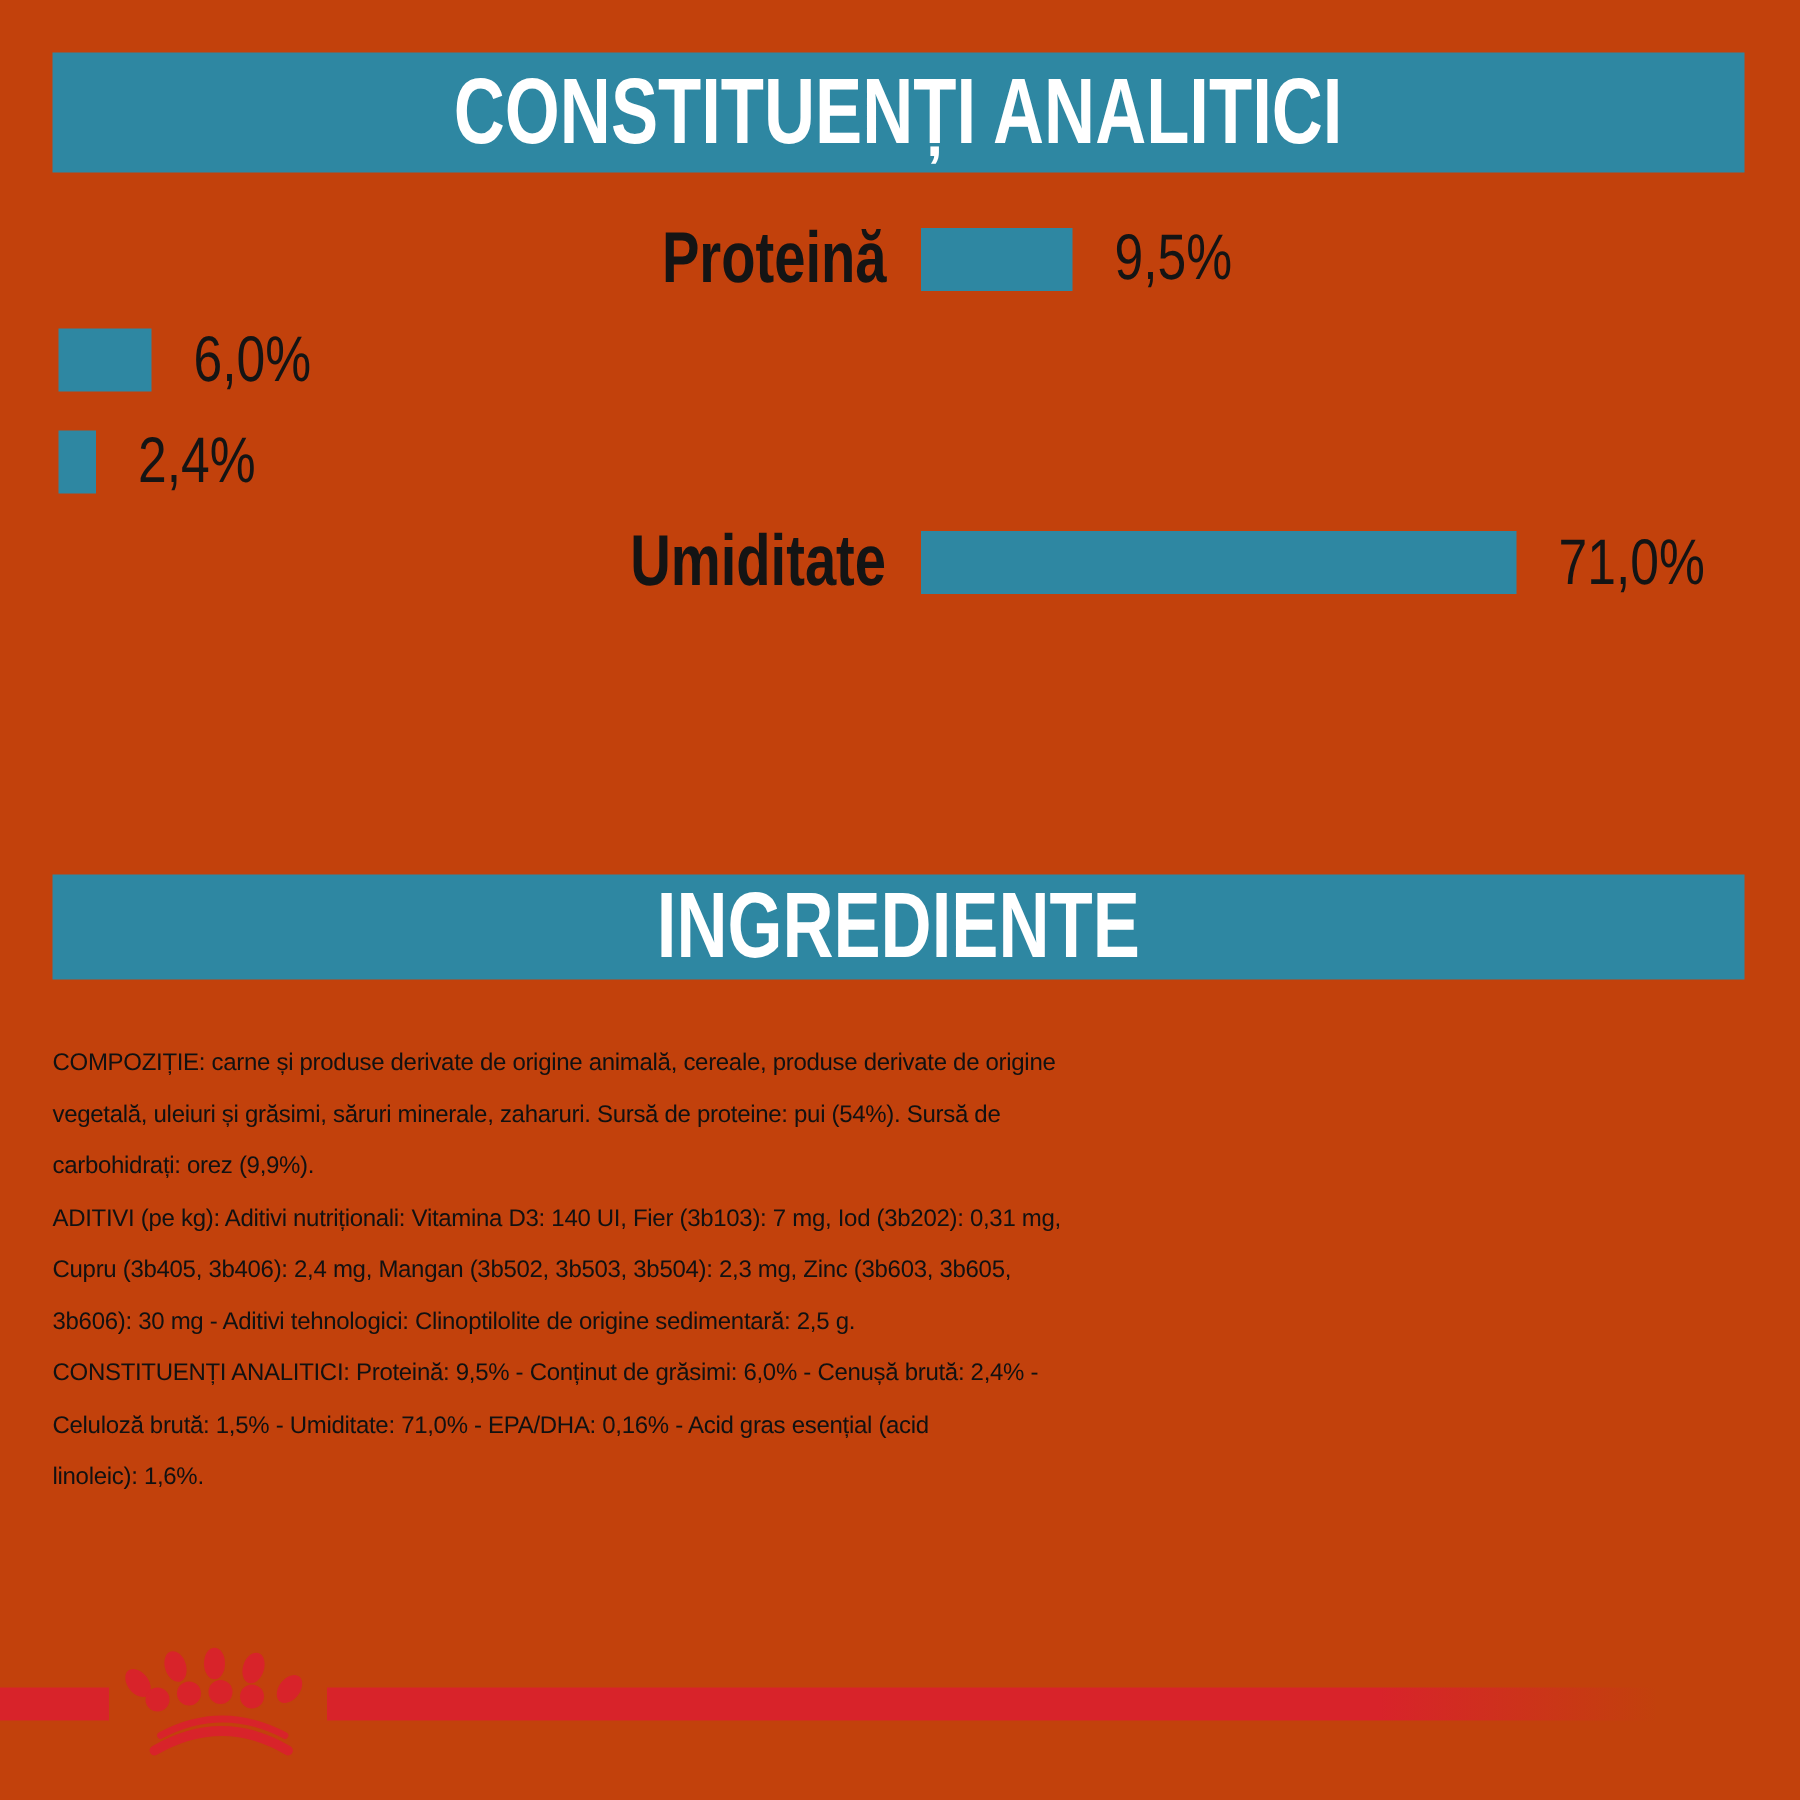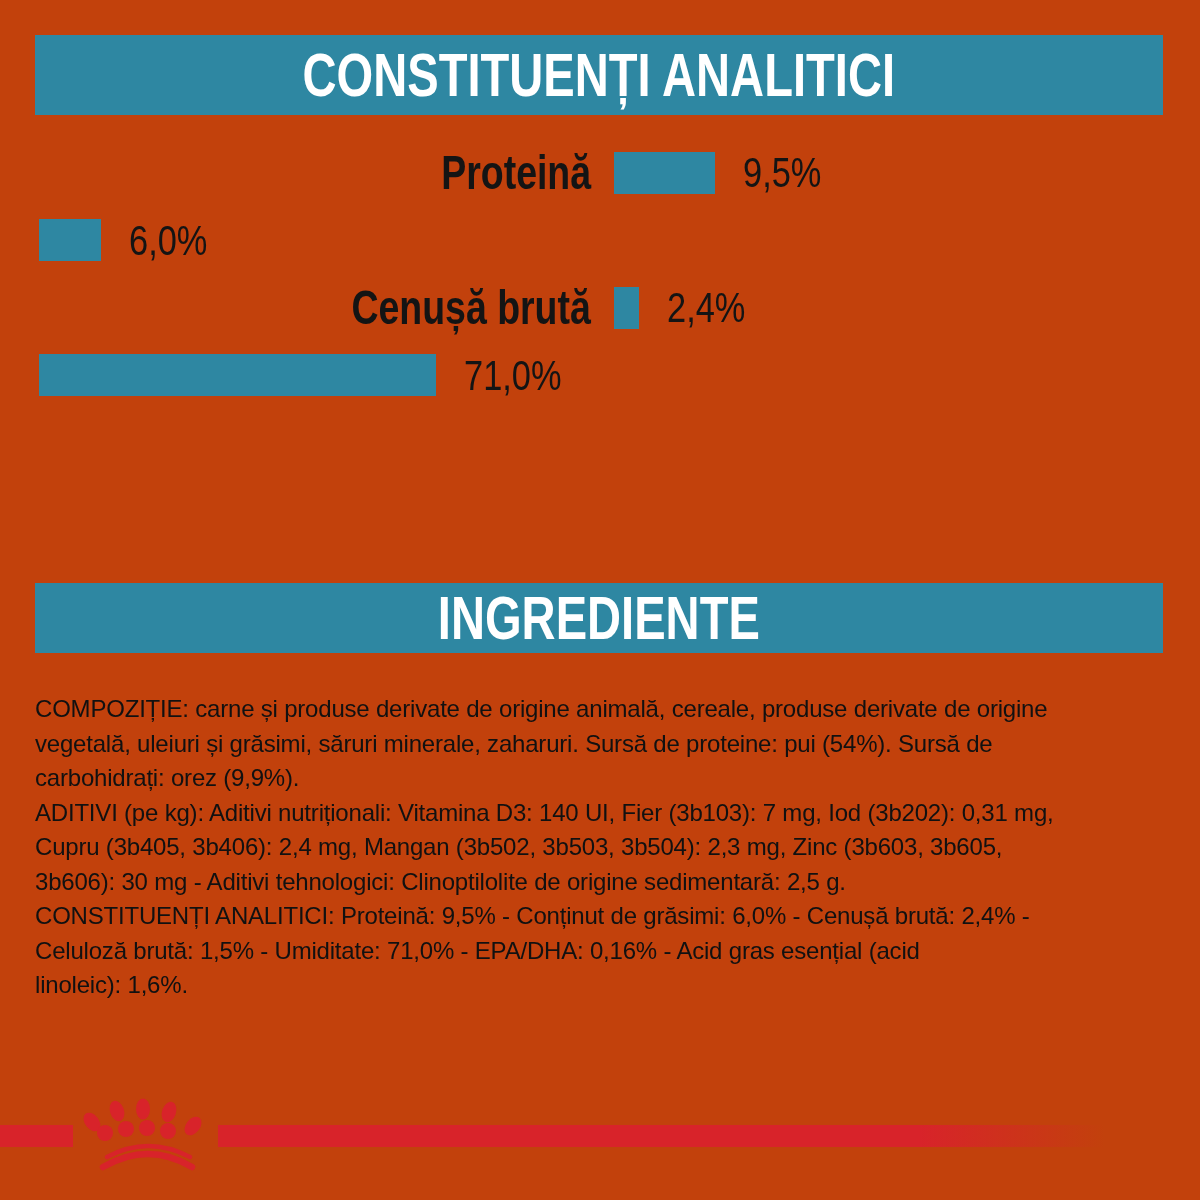--- a/index.html
+++ b/index.html
@@ -43,21 +43,21 @@
     margin-left:28px;font-weight:normal;font-size:43px;line-height:1;color:var(--ink);
     white-space:nowrap;
   }
   .chart-value .inner{
     display:inline-block;transform:scaleX(0.80);transform-origin:left center;
   }
 
   
   .body-text{
     position:absolute;left:35px;top:692px;width:1135px;
-    font-size:24px;line-height:34.5px;letter-spacing:-0.2px;color:#111;
+    font-size:16px;line-height:34.5px;letter-spacing:-0.2px;color:#111;
   }
   .body-text p{margin:0;white-space:pre;}
 
   
   .footer-band{
     position:absolute;left:0;top:1125px;width:1200px;height:22px;
     background:linear-gradient(to right,
       var(--red) 0px, var(--red) 73px,
       rgba(216,35,42,0) 73px, rgba(216,35,42,0) 218px,
       var(--red) 218px, var(--red) 920px,
@@ -78,25 +78,25 @@
       <div class="chart-row">
         <div class="chart-label"><span class="inner">Proteină</span></div>
         <div class="chart-bar" style="width: 101px; background: rgb(46, 135, 162);"></div>
         <div class="chart-value"><span class="inner">9,5%</span></div>
       </div>
       <div class="chart-row">
         <div class="chart-bar" style="width: 62px; background: rgb(46, 135, 162);"></div>
         <div class="chart-value"><span class="inner">6,0%</span></div>
       </div>
       <div class="chart-row">
-        <div class="chart-label"><span class="inner">Cenușă brută</span></div>
         <div class="chart-bar" style="width: 25px; background: rgb(46, 135, 162);"></div>
         <div class="chart-value"><span class="inner">2,4%</span></div>
       </div>
       <div class="chart-row">
+        <div class="chart-label"><span class="inner">Umiditate</span></div>
         <div class="chart-bar" style="width: 397px; background: rgb(46, 135, 162);"></div>
         <div class="chart-value"><span class="inner">71,0%</span></div>
       </div>
     </div>
 
   <div class="section-header" id="header-ingredients">
     <span class="hd-text">INGREDIENTE</span>
   </div>
 
   <div class="body-text">

